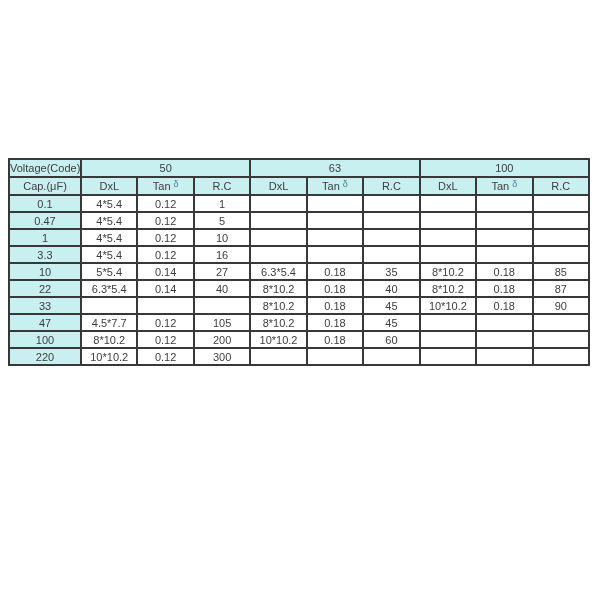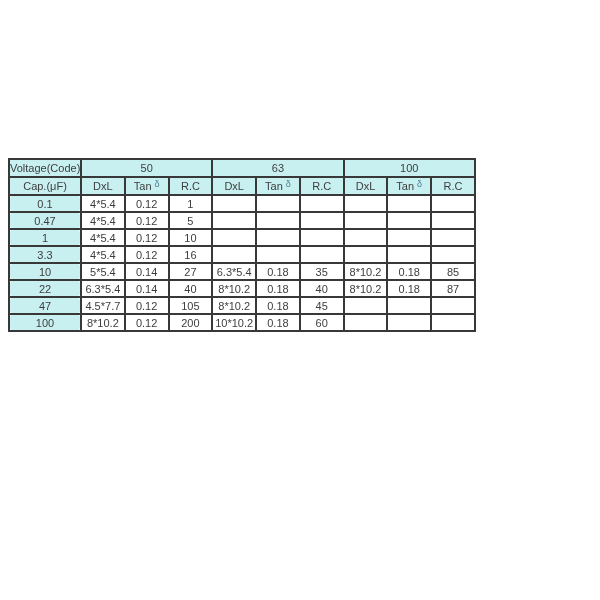--- a/index.html
+++ b/index.html
@@ -7,38 +7,38 @@
     width: 600px;
     height: 600px;
     background: #ffffff;
     font-family: "Liberation Sans", sans-serif;
     overflow: hidden;
   }
   .spec-table {
     position: absolute;
     left: 8px;
     top: 158px;
-    width: 468px;
+    width: 582px;
     border-collapse: collapse;
     table-layout: fixed;
     font-size: 11px;
     color: #3d3d3d;
   }
   .spec-table th, .spec-table td {
     border: 2px solid #383838;
     text-align: center;
     vertical-align: middle;
     padding: 0;
     font-weight: normal;
     white-space: nowrap;
     overflow: hidden;
   }
   .spec-table thead th { height: 18px; background: #c9f0f0; }
   .spec-table tbody td { height: 17px; background: #ffffff; }
-  .spec-table tbody td.cap-cell { background: #c9f0f0; border-radius: 6px; }
+  .spec-table tbody td.cap-cell { background: #c9f0f0; }
   .col-cap { width: 72px; }
   .delta {
     font-size: 9px;
     color: #4d8397;
     position: relative;
     top: -3px;
     margin-left: 3px;
   }
 </style>
 </head>
@@ -144,37 +144,61 @@
         <td>0.14</td>
         <td>40</td>
         <td>8*10.2</td>
         <td>0.18</td>
         <td>40</td>
         <td>8*10.2</td>
         <td>0.18</td>
         <td>87</td>
       </tr>
       <tr>
+        <td class="cap-cell">33</td>
+        <td></td>
+        <td></td>
+        <td></td>
+        <td>8*10.2</td>
+        <td>0.18</td>
+        <td>45</td>
+        <td>10*10.2</td>
+        <td>0.18</td>
+        <td>90</td>
+      </tr>
+      <tr>
         <td class="cap-cell">47</td>
         <td>4.5*7.7</td>
         <td>0.12</td>
         <td>105</td>
         <td>8*10.2</td>
         <td>0.18</td>
         <td>45</td>
         <td></td>
         <td></td>
         <td></td>
       </tr>
       <tr>
         <td class="cap-cell">100</td>
         <td>8*10.2</td>
         <td>0.12</td>
         <td>200</td>
         <td>10*10.2</td>
         <td>0.18</td>
         <td>60</td>
+        <td></td>
+        <td></td>
+        <td></td>
+      </tr>
+      <tr>
+        <td class="cap-cell">220</td>
+        <td>10*10.2</td>
+        <td>0.12</td>
+        <td>300</td>
+        <td></td>
+        <td></td>
+        <td></td>
         <td></td>
         <td></td>
         <td></td>
       </tr>
     </tbody>
 </table>
 
 </body></html>

